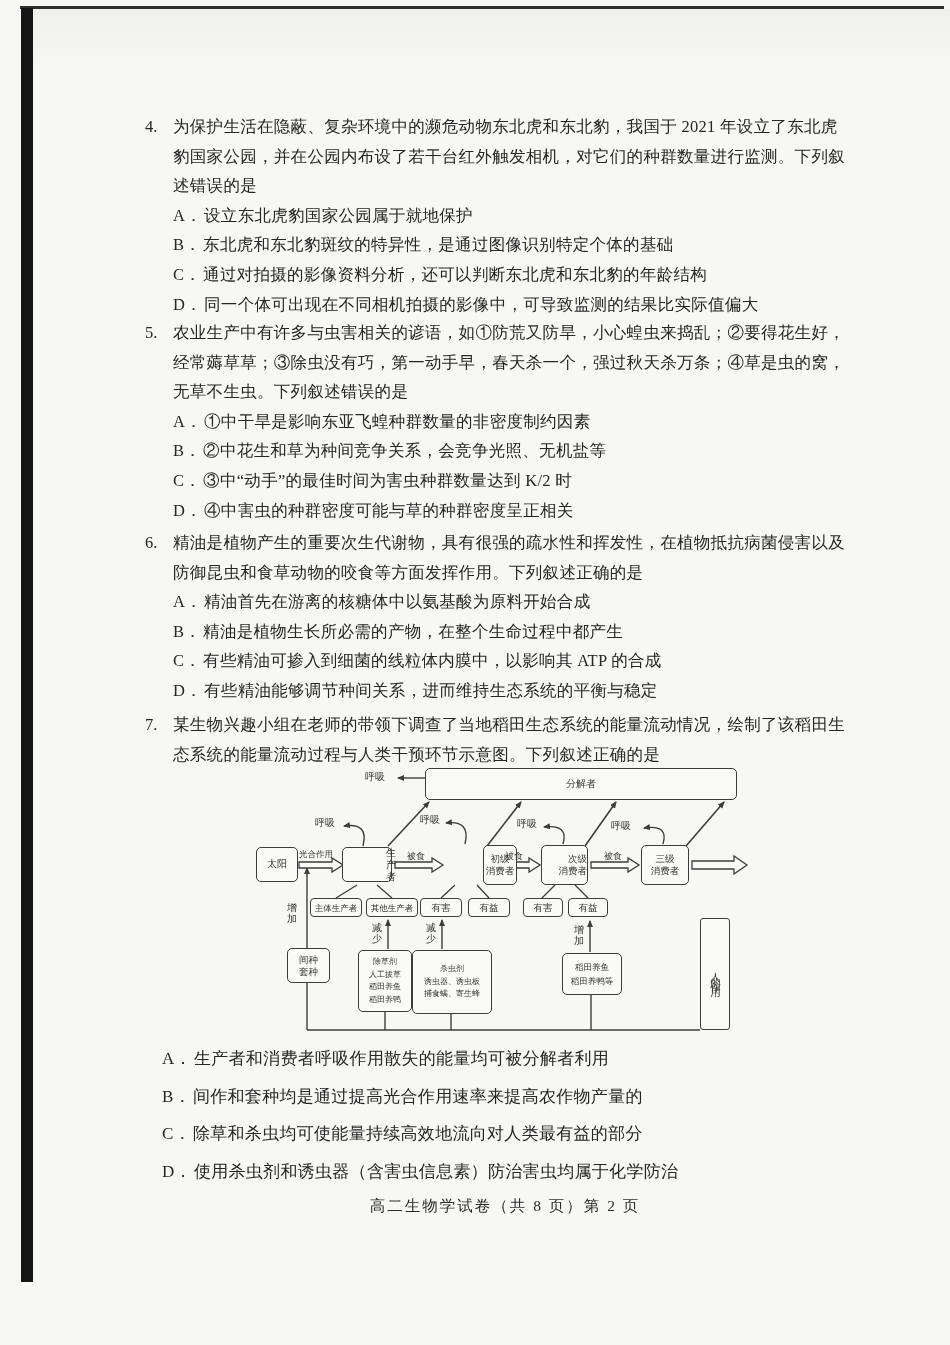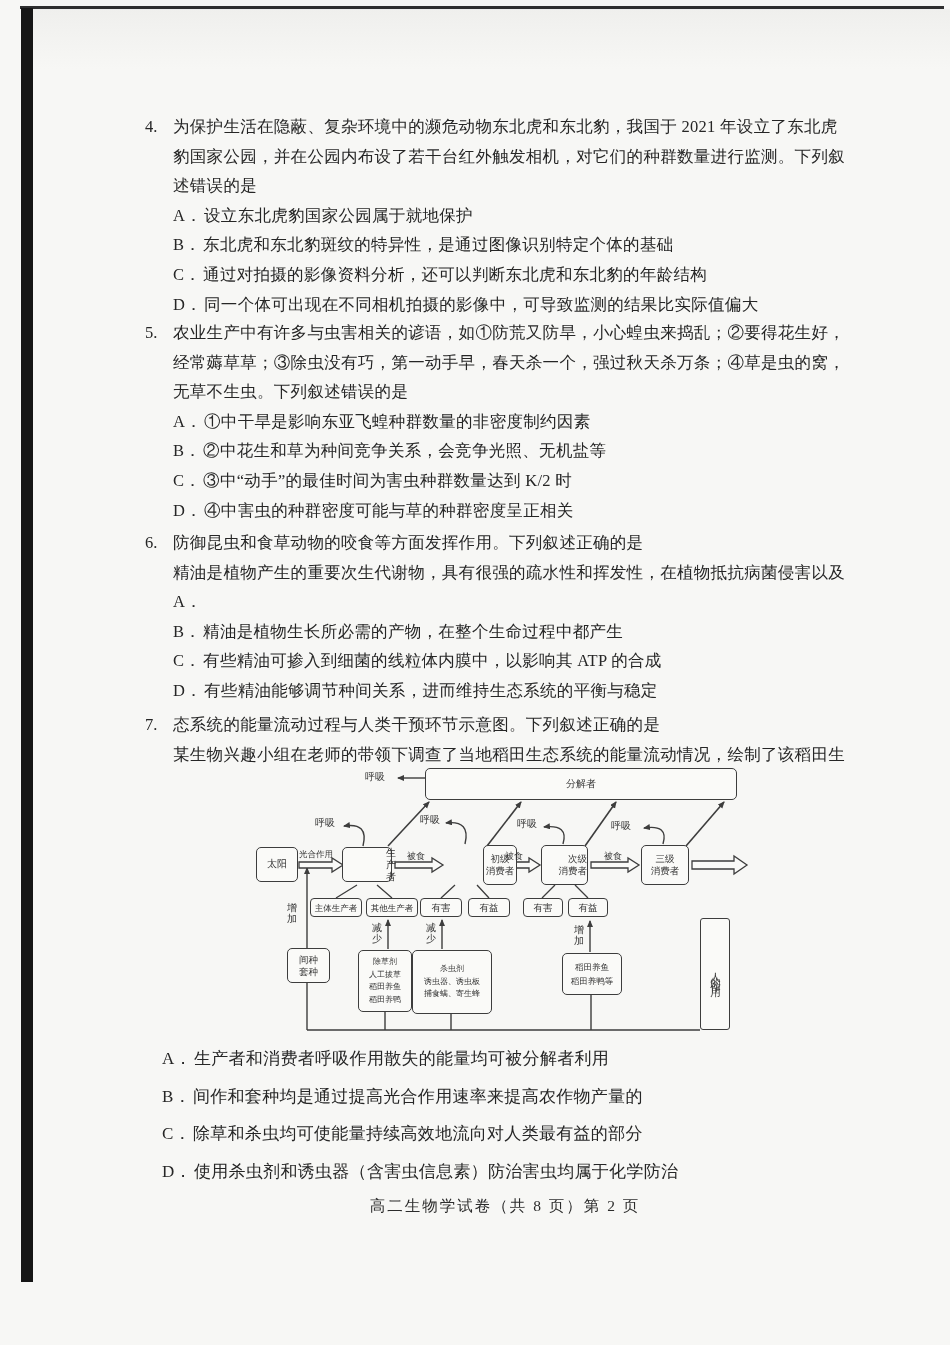--- a/index.html
+++ b/index.html
@@ -89,45 +89,46 @@
     <div class="qline opt">
         <span class="olab">D．</span>
         <span>④中害虫的种群密度可能与草的种群密度呈正相关</span>
       </div>
   </div>
 </div>
 
 <div class="q" style="top:528px">
   <div class="qnum">6.</div>
   <div class="qbody">
+    <div class="qline">精油是植物产生的重要次生代谢物，具有很强的疏水性和挥发性，在植物抵抗病菌侵害以及</div>
     <div class="qline">防御昆虫和食草动物的咬食等方面发挥作用。下列叙述正确的是</div>
-    <div class="qline">精油是植物产生的重要次生代谢物，具有很强的疏水性和挥发性，在植物抵抗病菌侵害以及</div>
     <div class="qline opt">
         <span class="olab">A．</span>
+        <span>精油首先在游离的核糖体中以氨基酸为原料开始合成</span>
       </div>
     <div class="qline opt">
         <span class="olab">B．</span>
         <span>精油是植物生长所必需的产物，在整个生命过程中都产生</span>
       </div>
     <div class="qline opt">
         <span class="olab">C．</span>
         <span>有些精油可掺入到细菌的线粒体内膜中，以影响其 ATP 的合成</span>
       </div>
     <div class="qline opt">
         <span class="olab">D．</span>
         <span>有些精油能够调节种间关系，进而维持生态系统的平衡与稳定</span>
       </div>
   </div>
 </div>
 
 <div class="q" style="top:710px">
   <div class="qnum">7.</div>
   <div class="qbody">
+    <div class="qline">某生物兴趣小组在老师的带领下调查了当地稻田生态系统的能量流动情况，绘制了该稻田生</div>
     <div class="qline">态系统的能量流动过程与人类干预环节示意图。下列叙述正确的是</div>
-    <div class="qline">某生物兴趣小组在老师的带领下调查了当地稻田生态系统的能量流动情况，绘制了该稻田生</div>
   </div>
 </div>
 
 <div class="diagram">
   <svg width="505" height="280" viewBox="0 0 505 280">
     <defs>
       <marker id="ah" markerWidth="9" markerHeight="8" refX="6" refY="3" orient="auto" markerUnits="userSpaceOnUse">
         <path d="M0,0 L7,3 L0,6 z" fill="#3d3d3d"></path>
       </marker>
     </defs>

